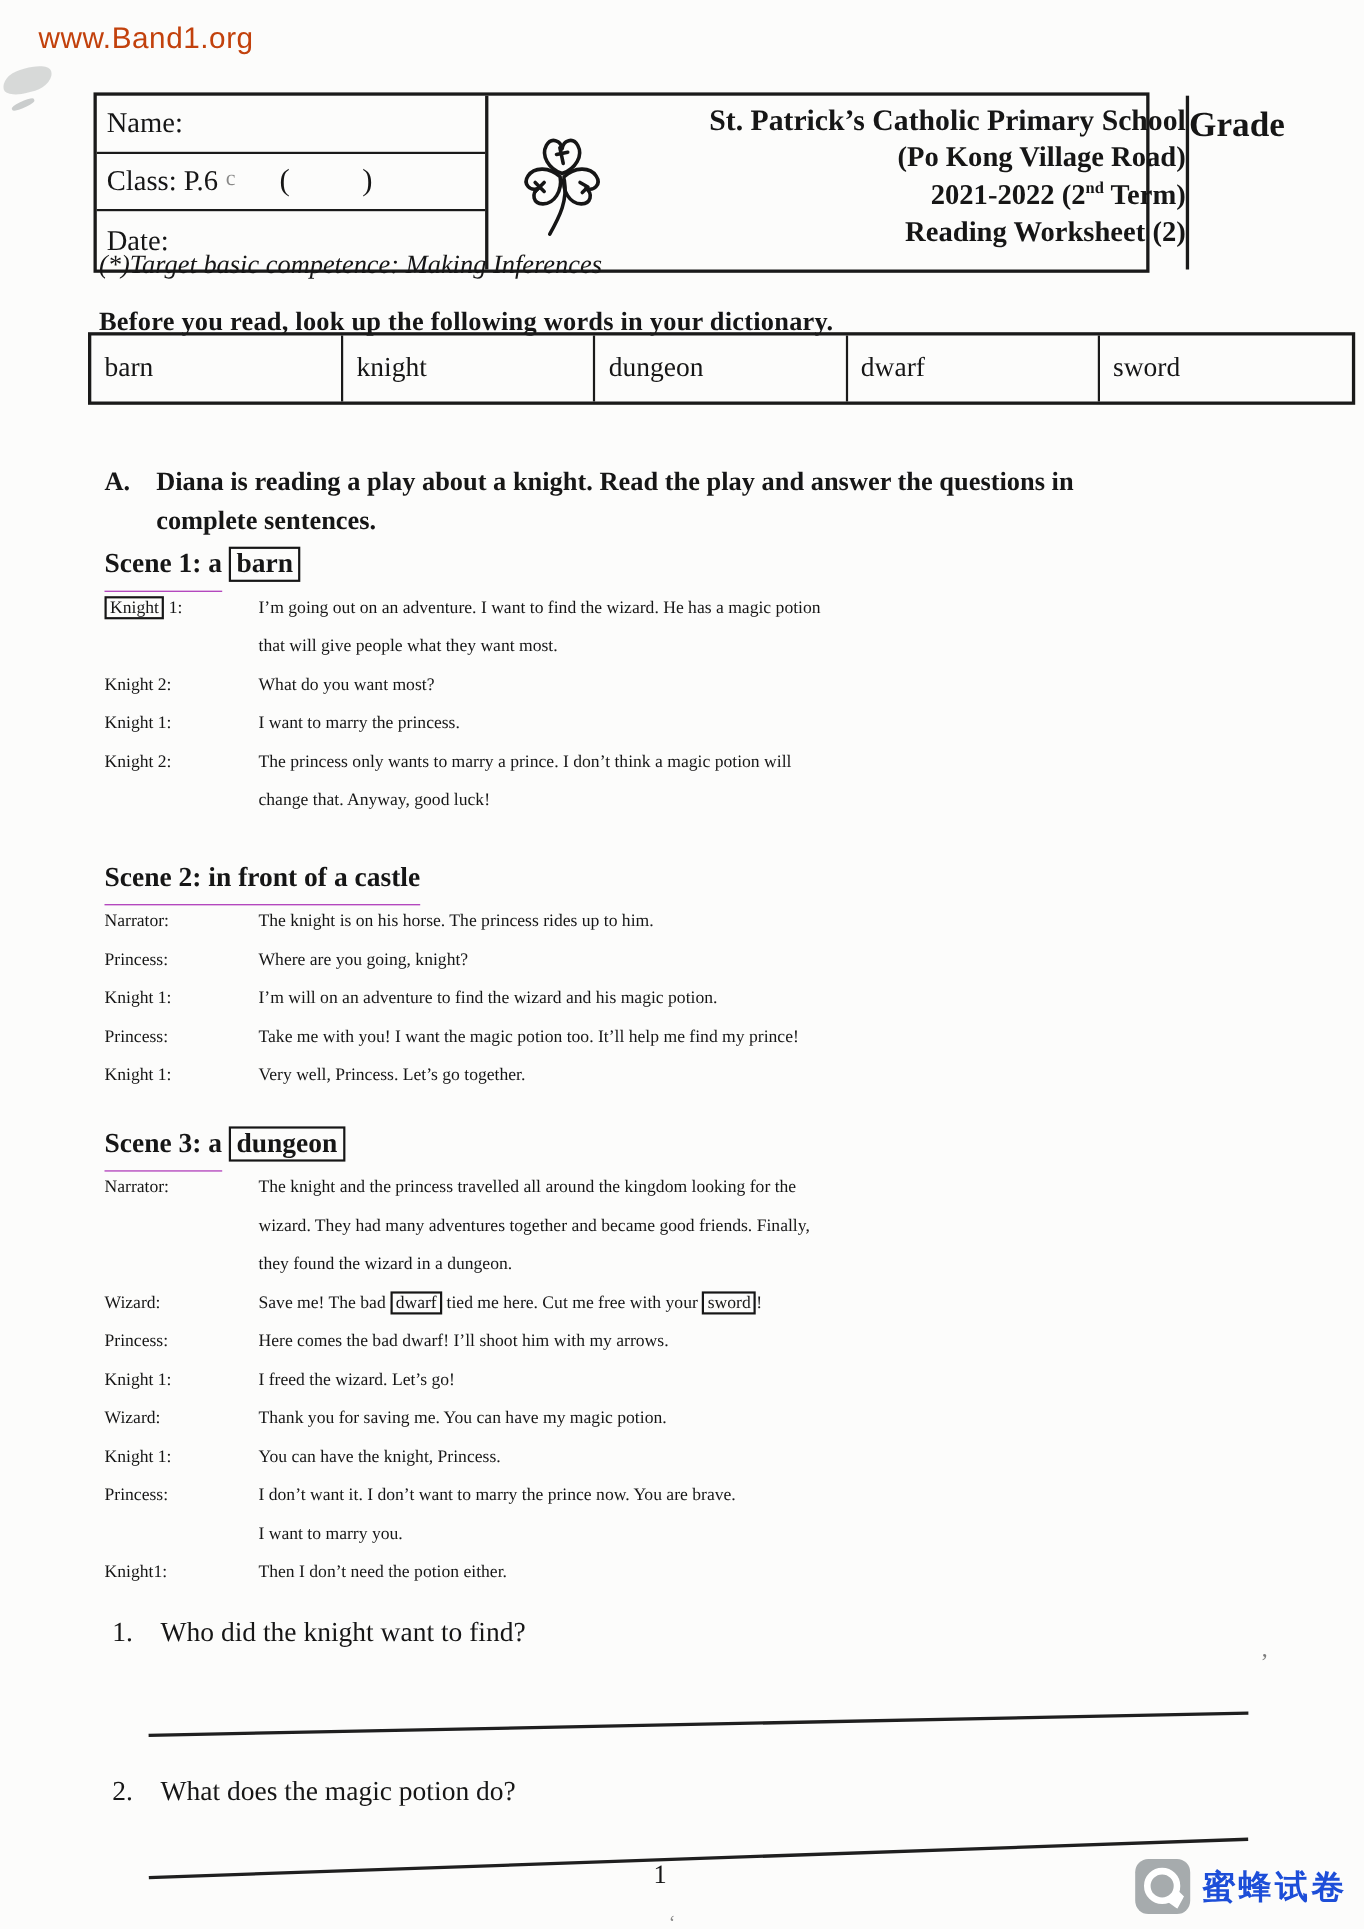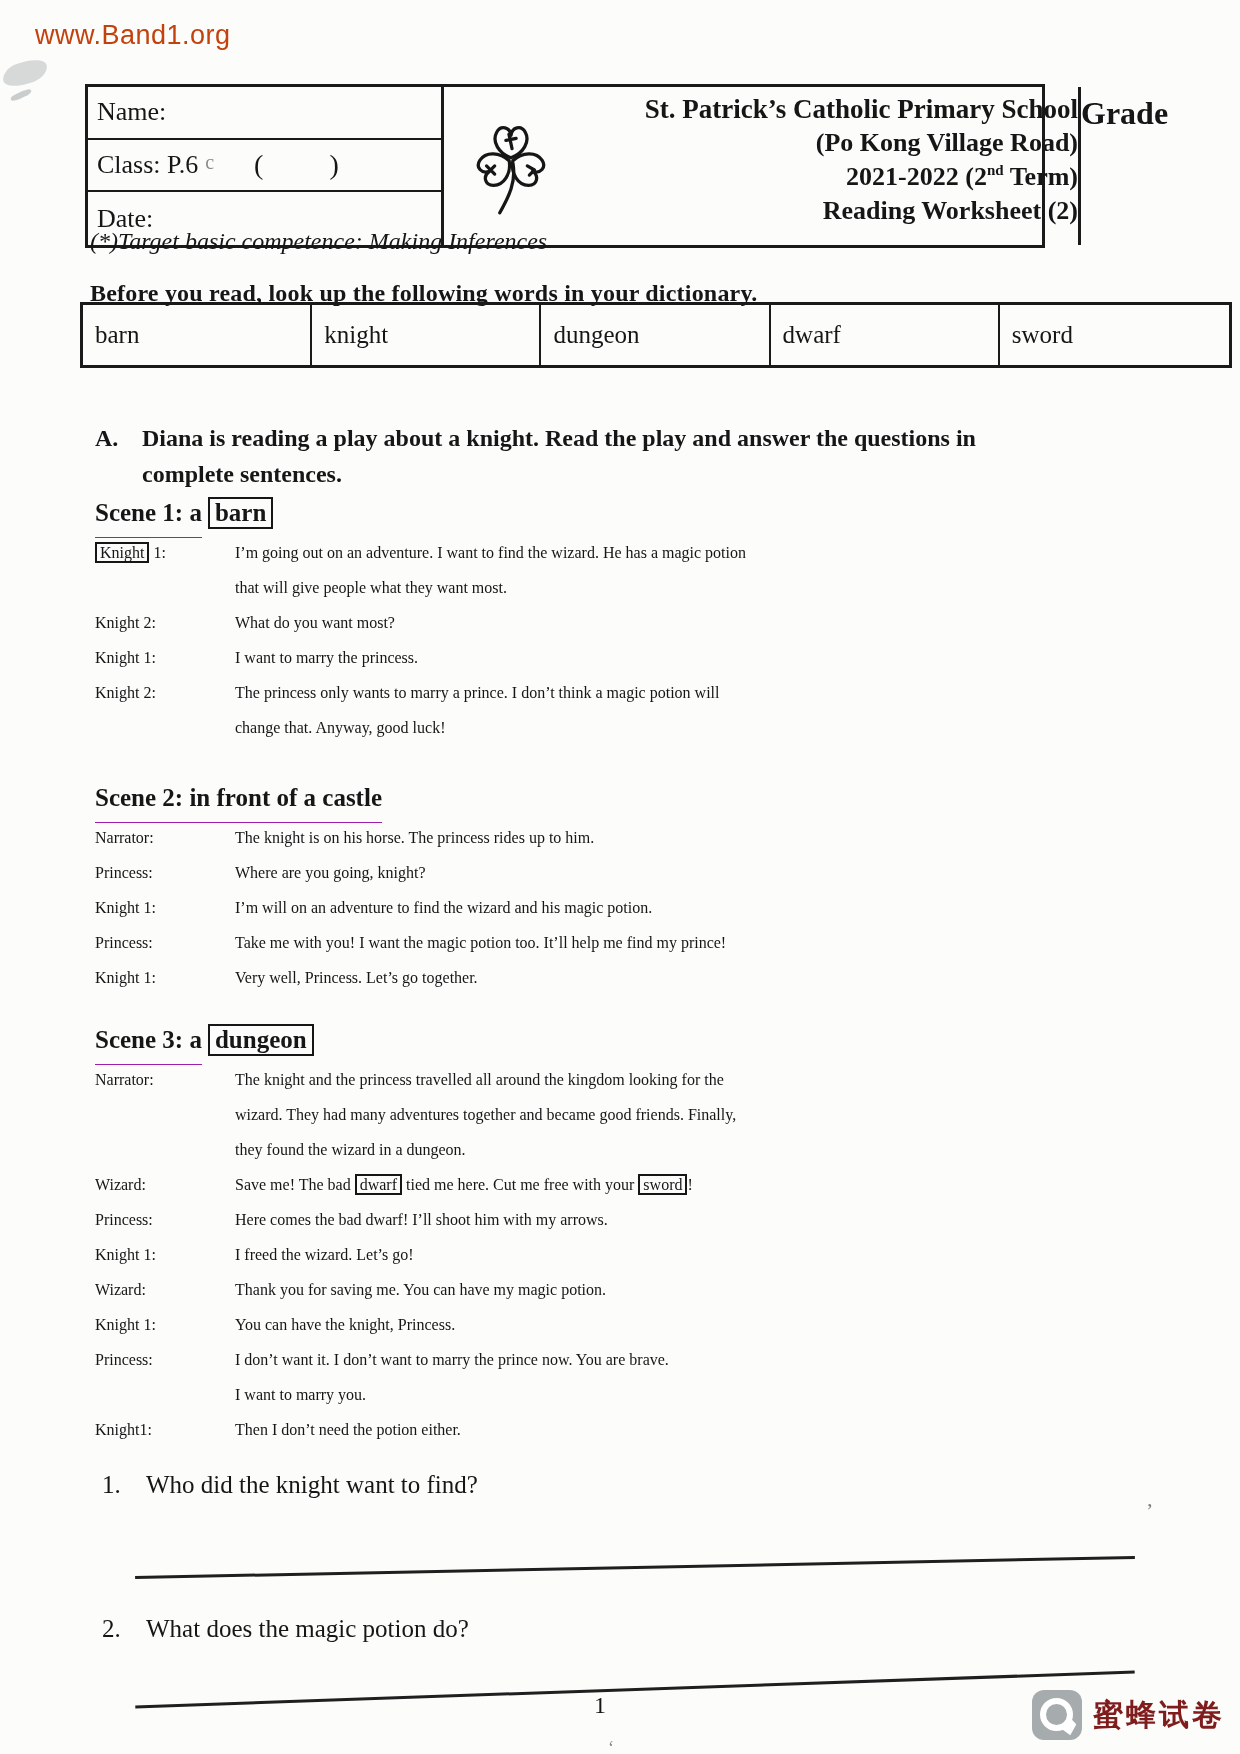--- a/index.html
+++ b/index.html
@@ -75,21 +75,21 @@
 
   
   .pagenum{position:absolute;left:560px;top:1692px;width:80px;text-align:center;font-size:24px;}
   .wm{position:absolute;left:1032px;top:1690px;display:flex;align-items:center;gap:11px;}
   .wm-icon{width:50px;height:50px;background:#a6abad;border-radius:12px;position:relative;flex:0 0 auto;}
   .wm-icon::before{content:"";position:absolute;left:8px;top:8px;width:21px;height:21px;
     border:6.5px solid #fff;border-radius:50%;}
   .wm-icon::after{content:"";position:absolute;right:6px;bottom:5px;width:15px;height:17px;background:#fff;
     clip-path:polygon(55% 0,100% 30%,70% 100%,10% 72%,30% 40%);transform:rotate(8deg);}
   .wm-text{font-family:"DejaVu Sans","Liberation Sans",sans-serif;font-size:30px;font-weight:600;
-    color:#7f1d1d;letter-spacing:3px;white-space:nowrap;text-align:right;}
+    color:#1d4ed8;letter-spacing:3px;white-space:nowrap;text-align:right;}
 </style>
 </head>
 <body>
 
 <div class="page" data-name="worksheet-page">
 
   <div class="band1" data-name="site-watermark">www.Band1.org</div>
   <div class="smudge" data-name="scan-smudge"></div>
   <div class="smudge2" data-name="scan-smudge"></div>
 

